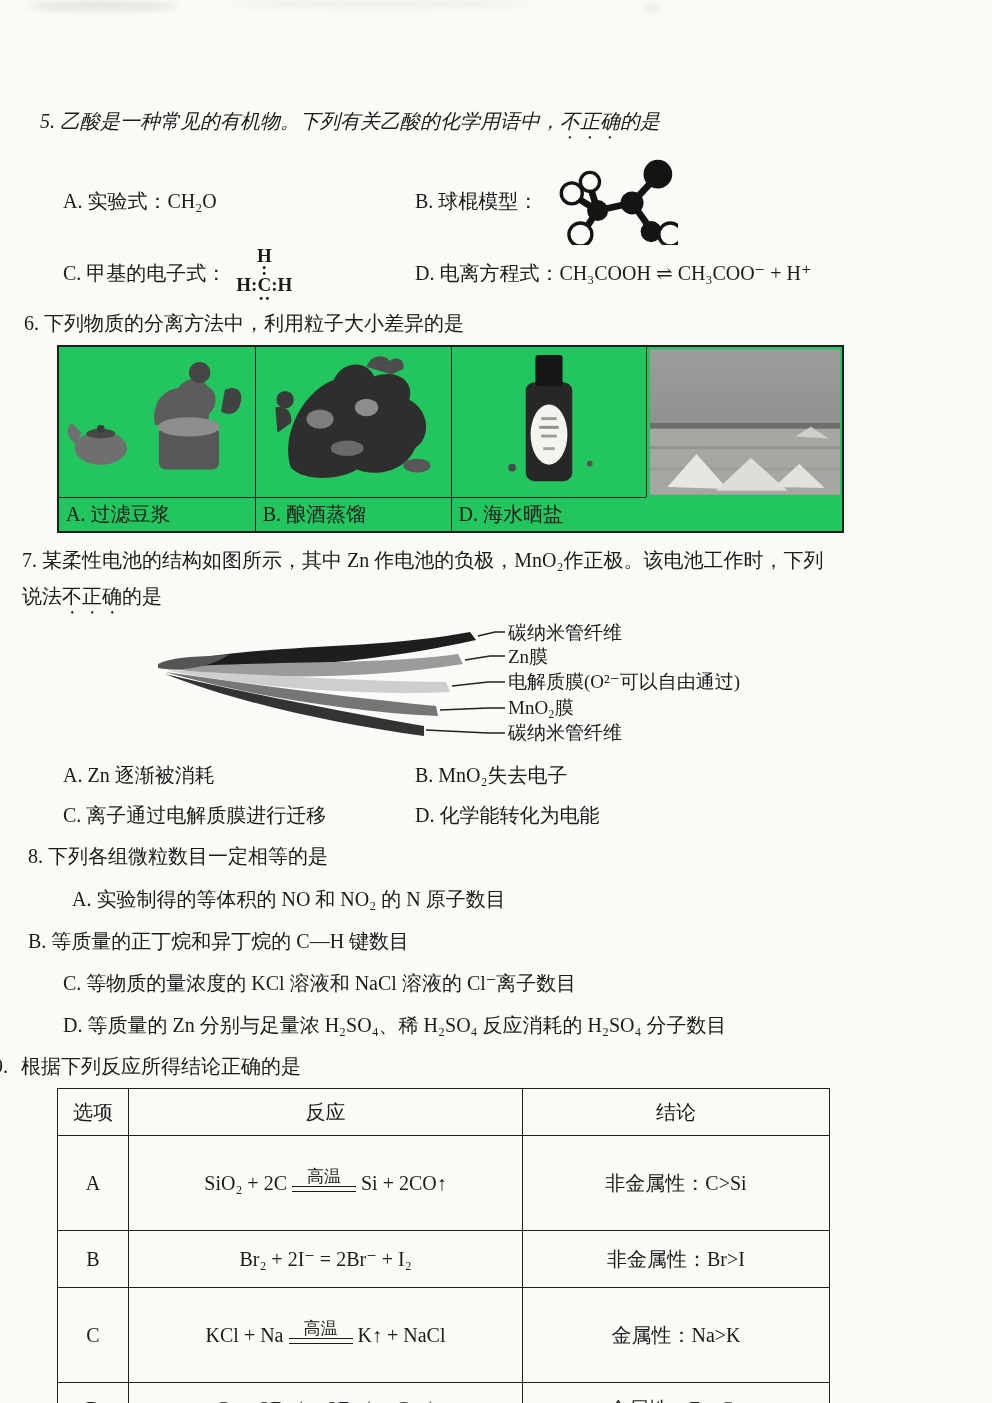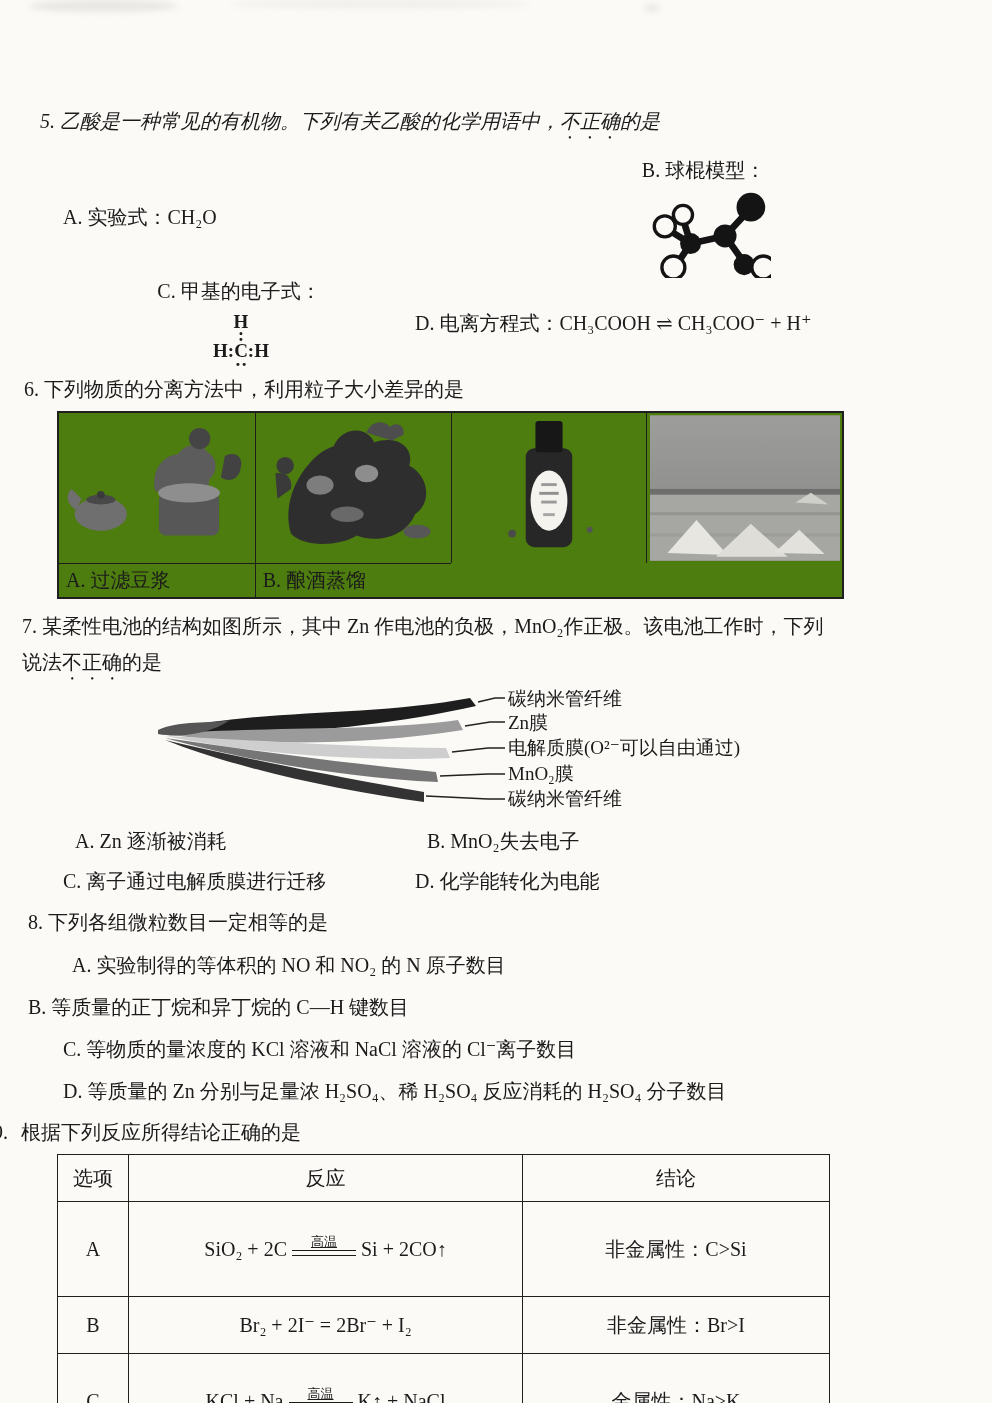--- a/index.html
+++ b/index.html
@@ -7,45 +7,45 @@
     width:992px;height:1403px;overflow:hidden;position:relative;
     background:#fbfaf7;color:#1b1b1b;
     font-family:"Liberation Serif","DejaVu Serif","DejaVu Sans",serif;
     font-size:20px;
   }
   .artifact{position:absolute;background:#d9d7d2;filter:blur(3px);opacity:.55;border-radius:50%;}
   .qline{line-height:1.35;}
   .emph{text-emphasis:filled dot #1b1b1b;text-emphasis-position:under right;
         -webkit-text-emphasis:filled dot #1b1b1b;-webkit-text-emphasis-position:under;}
   .optrow{display:grid;grid-template-columns:352px auto;align-items:center;padding-left:63px;}
-  .optflex{display:inline-flex;align-items:center;gap:6px;flex-direction:column;}
+  .optflex{display:inline-flex;align-items:center;gap:6px;}
   
   .ef{display:inline-flex;flex-direction:column;align-items:center;line-height:1;margin-left:4px;transform:translateY(1px);font-size:19px;font-weight:bold;}
   .ef-colon{line-height:.55;font-size:18px;}
   .ef-dots{line-height:.45;font-size:19px;margin-top:1px;}
   
   .q6-grid{display:grid;grid-template-columns:repeat(4,1fr);width:783px;margin:8px 0 0 57px;
-           border:2px solid #1f1f1f;background:#4d7c0f;}
+           border:2px solid #1f1f1f;background:#22c55e;}
   .q6-img{border-left:1.6px solid #1f1f1f;height:150px;display:flex;align-items:center;justify-content:center;overflow:hidden;}
   .q6-img:first-child{border-left:none;}
   .q6-lab{border-left:1.6px solid #1f1f1f;border-top:1.6px solid #1f1f1f;height:33px;line-height:33px;padding-left:7px;}
   .q6-lab.first{border-left:none;}
   
   .diagram{position:relative;width:730px;height:128px;margin:6px 0 0 150px;}
   .diagram svg{position:absolute;left:0;top:0;}
   .dlabel{position:absolute;left:358px;white-space:nowrap;font-size:19px;line-height:22px;}
   
   table.q9{border-collapse:collapse;width:773px;margin:8px 0 0 57px;font-size:20px;}
   table.q9 th,table.q9 td{border:1.7px solid #1f1f1f;text-align:center;vertical-align:middle;padding:2px 4px;}
   table.q9 th{font-weight:normal;height:42px;}
   td.optcol{width:62px;}
   td.rxncol{width:385px;}
   .row-a td{height:90px;} .row-b td{height:52px;} .row-c td{height:90px;} .row-d td{height:48px;}
   .cond{display:inline-flex;flex-direction:column;align-items:center;margin:0 5px;vertical-align:middle;transform:translateY(-4px);}
-  .condt{font-size:13px;line-height:1.15;text-decoration:underline;}
+  .condt{font-size:17px;line-height:1.15;}
   .dline{width:64px;height:4px;border-top:1.9px solid #1b1b1b;border-bottom:1.9px solid #1b1b1b;}
   .rxn{display:inline-flex;align-items:center;text-align:right;}
   section{display:block;}
 </style>
 </head>
 <body>
 
 <div class="artifact" style="left:28px;top:0;width:150px;height:12px;"></div>
 <div class="artifact" style="left:230px;top:0;width:300px;height:8px;opacity:.35;"></div>
 <div class="artifact" style="left:645px;top:4px;width:14px;height:8px;"></div>
@@ -154,20 +154,21 @@
         <rect x="0" y="100" width="196" height="3" fill="#939391"></rect>
         <rect x="0" y="122" width="196" height="3" fill="#9c9c9a"></rect>
         <polygon points="18,142 48,108 80,144" fill="#e7e6e1"></polygon>
         <polygon points="68,146 104,112 142,146" fill="#dfddd8"></polygon>
         <polygon points="128,142 154,118 180,143" fill="#e3e1dc"></polygon>
         <polygon points="150,90 166,80 184,92" fill="#cfcfca"></polygon>
       </svg>
     </div>
     <div class="q6-lab first">A.  过滤豆浆</div>
     <div class="q6-lab">B.  酿酒蒸馏</div>
+    <div class="q6-lab">D.  海水晒盐</div>
   </div>
 </section>
 
 <section>
   <div class="qline" style="margin-top:14px;padding-left:22px;">
     <span>7.</span>
     <span>某柔性电池的结构如图所示，其中 Zn 作电池的负极，MnO₂作正极。该电池工作时，下列</span>
   </div>
   <div class="qline" style="margin-top:9px;padding-left:22px;">
     <span>说法</span><span class="emph">不正确</span><span>的是</span>
@@ -189,21 +190,21 @@
         <polyline points="276,106 338,109 355,109"></polyline>
       </g>
     </svg>
     <div class="dlabel" style="top:-2px;">碳纳米管纤维</div>
     <div class="dlabel" style="top:22px;">Zn膜</div>
     <div class="dlabel" style="top:47px;">电解质膜(O²⁻可以自由通过)</div>
     <div class="dlabel" style="top:73px;">MnO₂膜</div>
     <div class="dlabel" style="top:98px;">碳纳米管纤维</div>
   </div>
 
-  <div class="optrow" style="margin-top:10px;margin-left:12px;">
+  <div class="optrow" style="margin-top:10px;">
     <div>A.  Zn 逐渐被消耗</div>
     <div>B.  MnO₂失去电子</div>
   </div>
   <div class="optrow" style="margin-top:13px;">
     <div>C.  离子通过电解质膜进行迁移</div>
     <div>D.  化学能转化为电能</div>
   </div>
 </section>
 
 <section>

